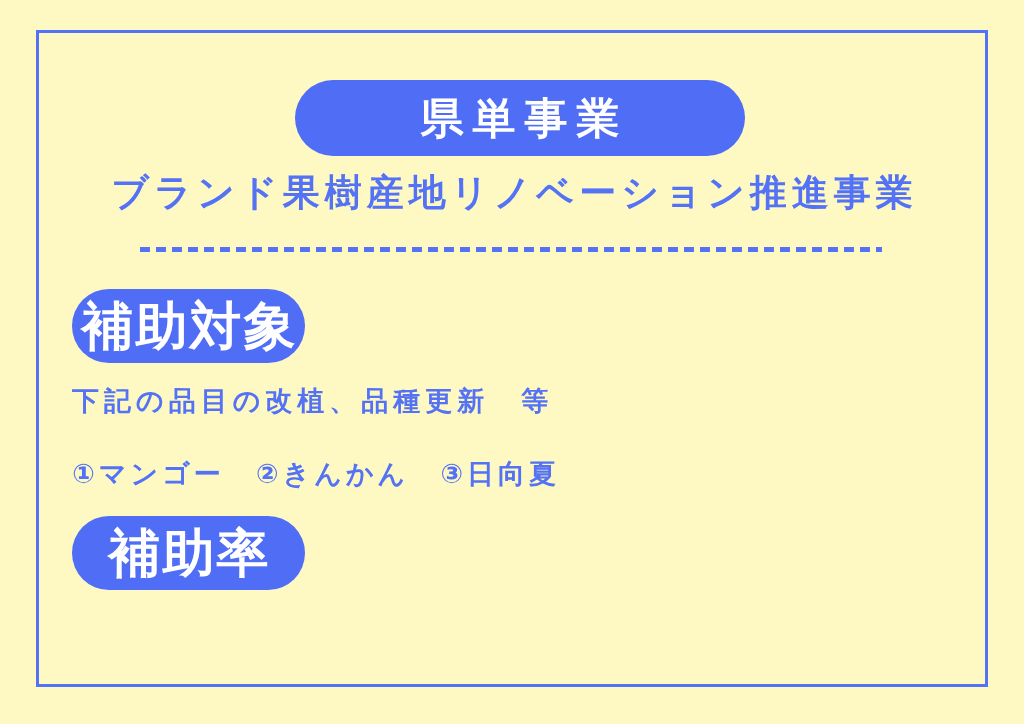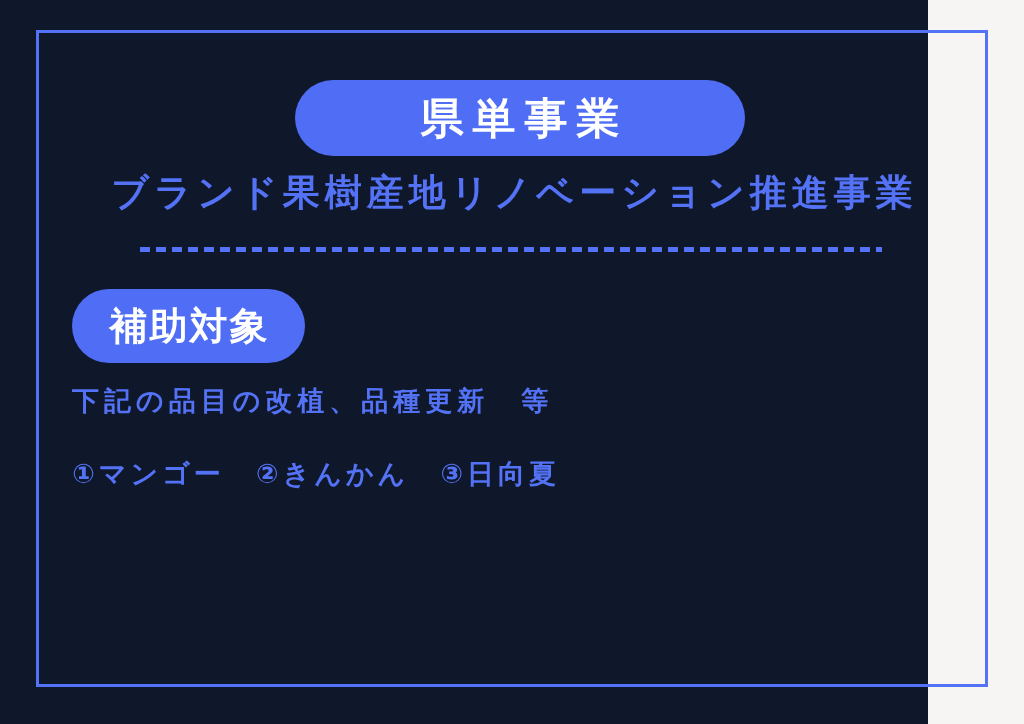--- a/index.html
+++ b/index.html
@@ -10,23 +10,23 @@
   body {
     width: 1024px;
     height: 724px;
     background: #f7f5f3;
     font-family: "DejaVu Sans", "Liberation Sans", sans-serif;
     overflow: hidden;
   }
 
   #poster {
     position: relative;
-    width: 928px;
+    width: 1024px;
     height: 724px;
-    background: #0f172a;
+    background: #fef9c3;
     box-sizing: border-box;
   }
 
   
   #frame {
     position: absolute;
     left: 36px;
     top: 30px;
     width: 952px;
     height: 657px;
@@ -96,21 +96,21 @@
     width: 233px;
     height: 74px;
     background: #4f6df5;
     border-radius: 37px;
     display: flex;
     align-items: center;
     justify-content: center;
   }
   .section-pill .pill-text {
     color: #ffffff;
-    font-size: 38px;
+    font-size: 52px;
     font-weight: bold;
     letter-spacing: 2px;
     text-indent: 2px;
     line-height: 1;
     white-space: nowrap;
   }
   #pill-target { top: 289px; }
   #pill-rate   { top: 516px; }
 
   
@@ -156,15 +156,18 @@
   <div id="dashed-rule"></div>
 
   <div id="pill-target" class="section-pill">
     <span class="pill-text">補助対象</span>
   </div>
 
   <div id="line-fruits" class="body-line">①マンゴー　②きんかん　③日向夏</div>
 
   <div id="line-items" class="body-line">下記の品目の改植、品種更新　等</div>
 
+  <div id="pill-rate" class="section-pill">
+    <span class="pill-text">補助率</span>
+  </div>
 
 
 </div>
 
 </body></html>

